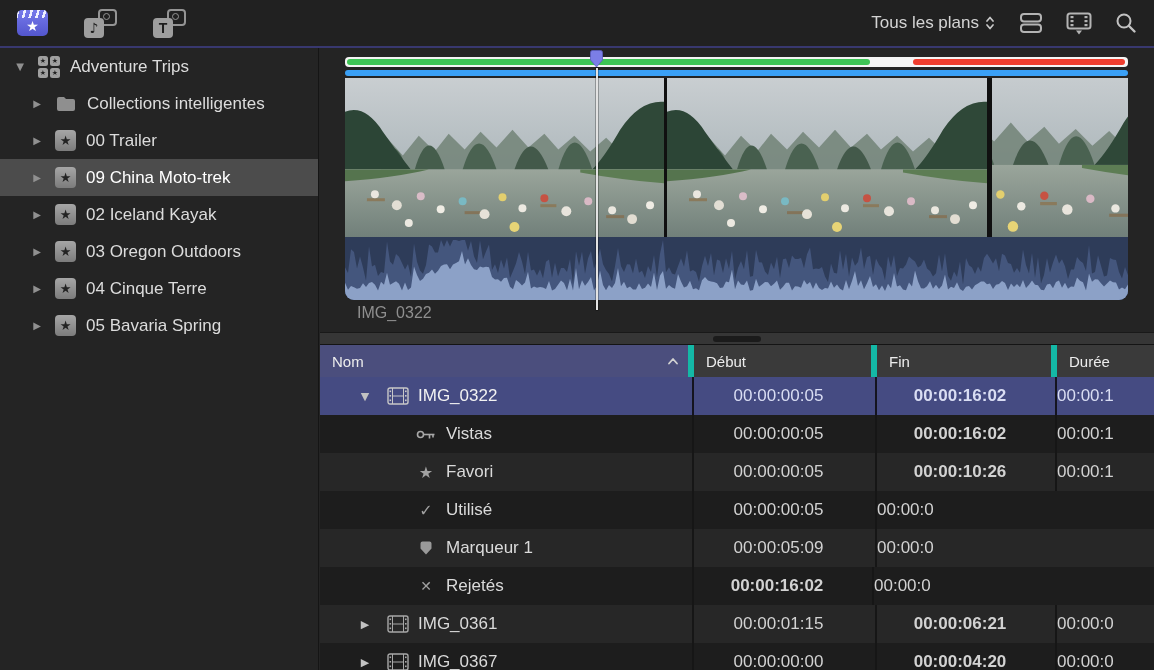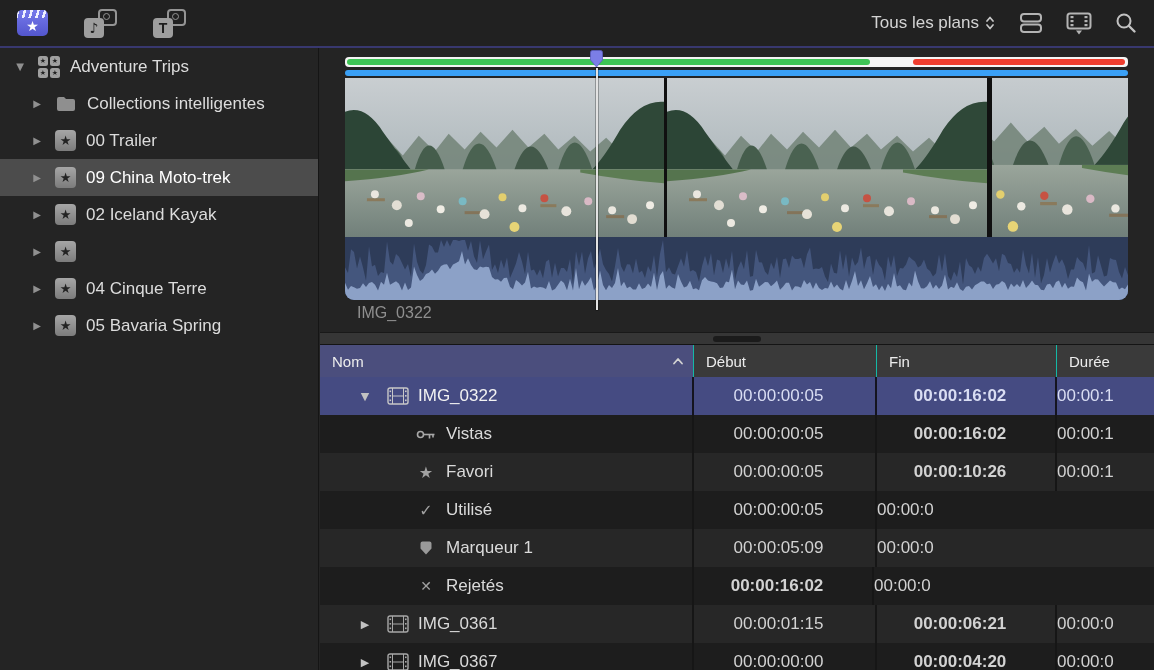--- a/index.html
+++ b/index.html
@@ -61,21 +61,21 @@
   .playhead{position:absolute;left:245px;top:-7px;width:13px;height:260px;}
   .ph-line{position:absolute;left:5.5px;top:18px;width:2px;height:242px;background:#e3e3e3;box-shadow:0 0 0 0.5px rgba(0,0,0,.55);}
   .clip-label{position:absolute;left:37px;top:256px;font-size:16px;color:#8f8f8f;}
 
   
   .splitter{position:absolute;top:284px;left:0;width:834px;height:13px;background:#363636;border-top:1px solid #191919;border-bottom:1px solid #141414;box-sizing:border-box;}
   .grab{position:absolute;left:50%;top:3px;margin-left:-24px;width:48px;height:6px;border-radius:3px;background:#1b1b1b;}
 
   
   .thead{position:absolute;top:297px;left:0;width:834px;height:32px;background:#3a3a3a;display:flex;}
-  .th{box-sizing:border-box;height:32px;display:flex;align-items:center;padding-left:12px;font-size:15px;color:#ededed;border-right:1px solid #14b8a6;}
+  .th{box-sizing:border-box;height:32px;display:flex;align-items:center;padding-left:12px;font-size:15px;color:#ededed;border-right:6px solid #14b8a6;}
   .th.c1{width:374px;background:#4b4e7d;justify-content:space-between;padding-right:9px;}
   .th.c2{width:183px;}.th.c3{width:180px;}.th.c4{flex:1;border-right:none;}
   .tbody{position:absolute;top:329px;left:0;width:834px;}
   .trow{display:flex;height:38px;}
   .trow:nth-child(even){background:#1d1d1d;}
   .trow:nth-child(odd){background:#272727;}
   .trow.sel{background:#454b82;}
   .cell{box-sizing:border-box;height:38px;display:flex;align-items:center;border-right:2px solid #161616;}
   .trow.sel .cell{border-right-color:#14141f;}
   .c-name{width:374px;font-size:17px;color:#dadada;}
@@ -236,20 +236,21 @@
       <span class="sit-label">09 China Moto-trek</span>
     </div>
     <div class="sitem child">
       <span class="disc glyph">▶</span>
       <span class="kwicon glyph">★</span>
       <span class="sit-label">02 Iceland Kayak</span>
     </div>
     <div class="sitem child">
       <span class="disc glyph">▶</span>
       <span class="kwicon glyph">★</span>
+      <span class="sit-label">03 Oregon Outdoors</span>
     </div>
     <div class="sitem child">
       <span class="disc glyph">▶</span>
       <span class="kwicon glyph">★</span>
       <span class="sit-label">04 Cinque Terre</span>
     </div>
     <div class="sitem child">
       <span class="disc glyph">▶</span>
       <span class="kwicon glyph">★</span>
       <span class="sit-label">05 Bavaria Spring</span>

